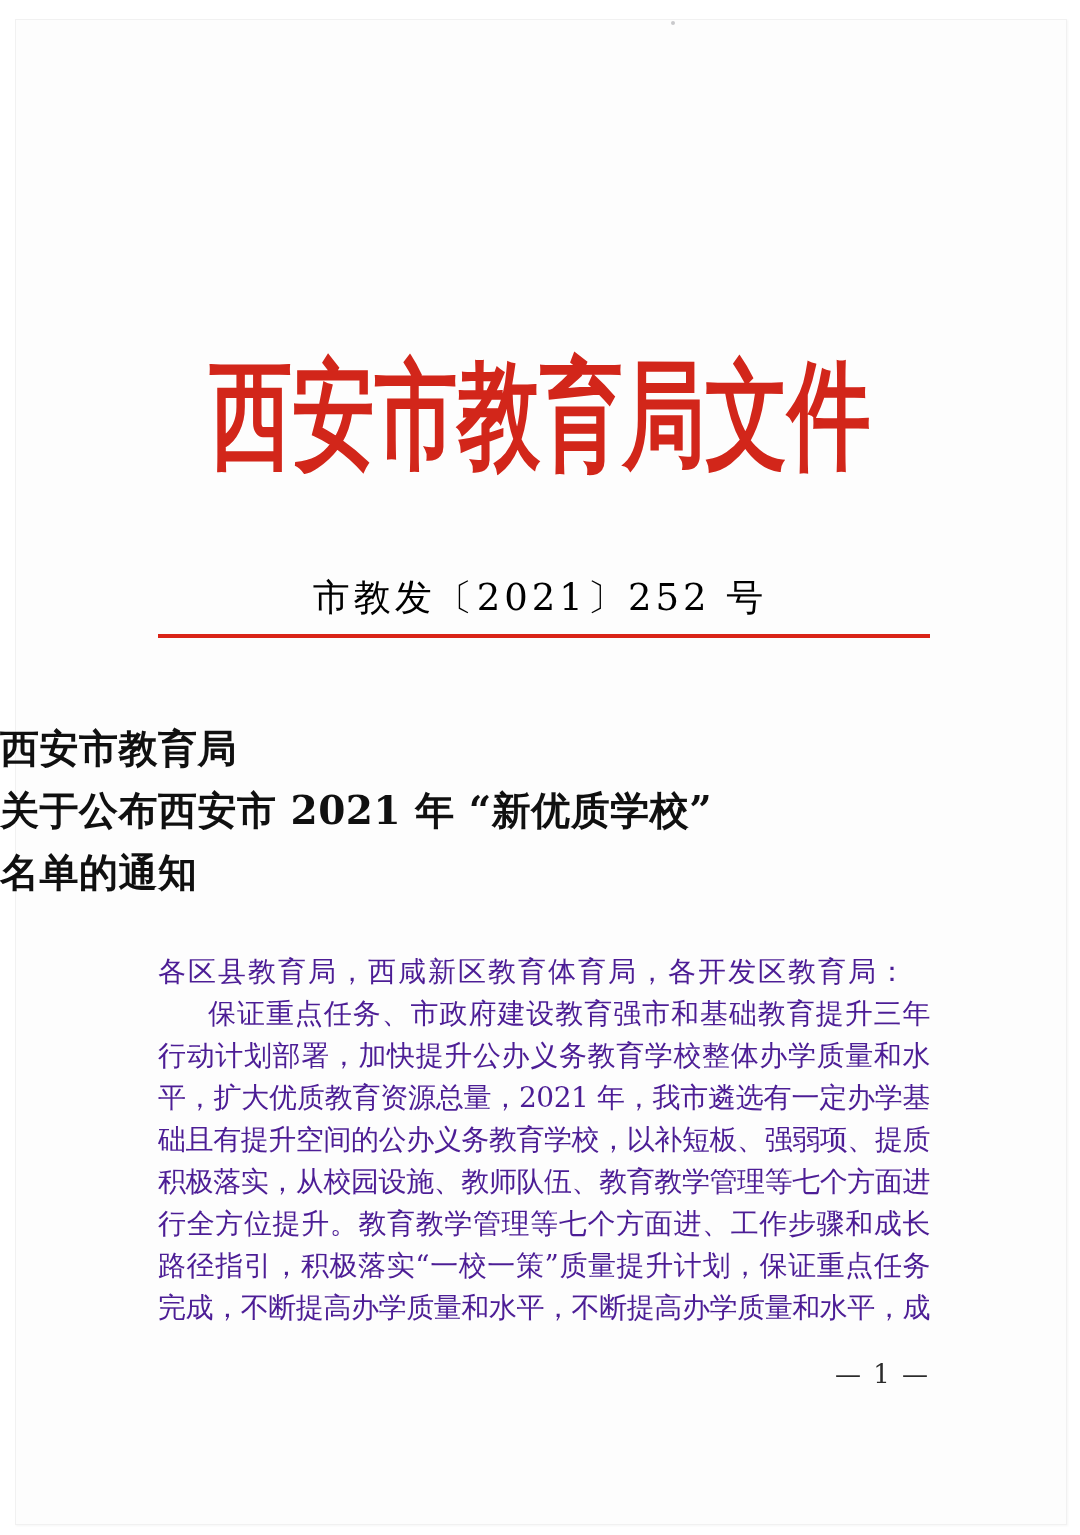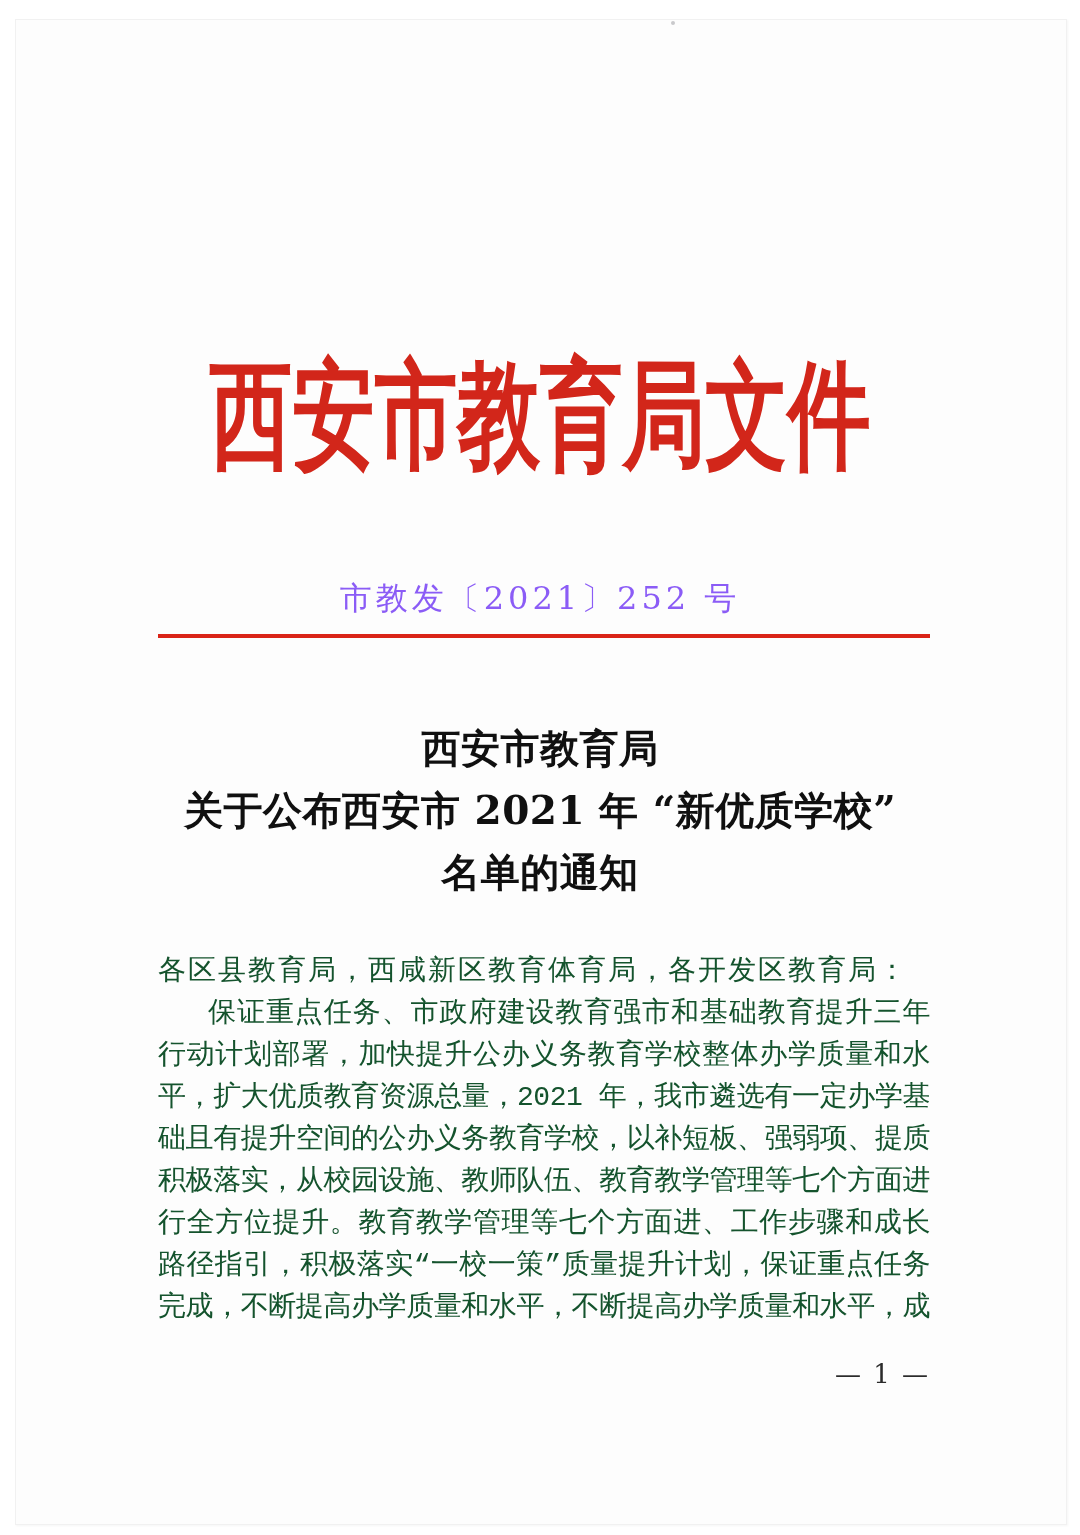--- a/index.html
+++ b/index.html
@@ -49,54 +49,53 @@
     transform: scaleX(0.70);
     transform-origin: 50% 50%;
     white-space: nowrap;
   }
   .doc-number {
     position: absolute;
     left: 0;
     top: 574px;
     width: 100%;
     text-align: center;
-    font-size: 32px;
+    font-size: 37px;
     line-height: 38px;
     letter-spacing: 4px;
-    color: #8b5cf6;
+    color: #000000;
     white-space: nowrap;
   }
   .red-divider {
     position: absolute;
     left: 158px;
     top: 629px;
     width: 772px;
     height: 4px;
   }
   .notice-title {
     position: absolute;
     left: 0;
     top: 712px;
     width: 100%;
-    text-align: center;
+    text-align: left;
     color: #101010;
     font-weight: 700;
     font-size: 39px;
     line-height: 62px;
     letter-spacing: 0.5px;
   }
   .doc-body {
     position: absolute;
     left: 158px;
     top: 946px;
     width: 772px;
-    color: #14532d;
+    color: #4c1d95;
     font-size: 28px;
     line-height: 42px;
-    font-family: Liberation Mono, monospace;
   }
   .b-line {
     height: 42px;
     white-space: nowrap;
   }
   .b-line.justify {
     white-space: normal;
     letter-spacing: -0.5px;
     text-align: justify;
     text-align-last: justify;

